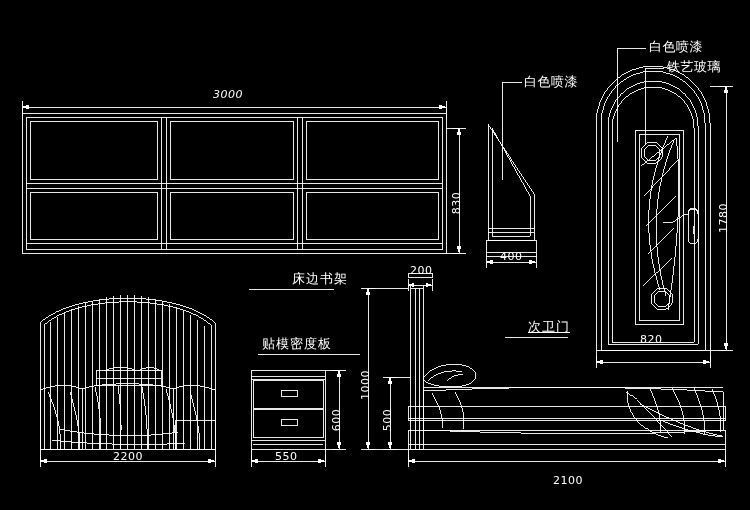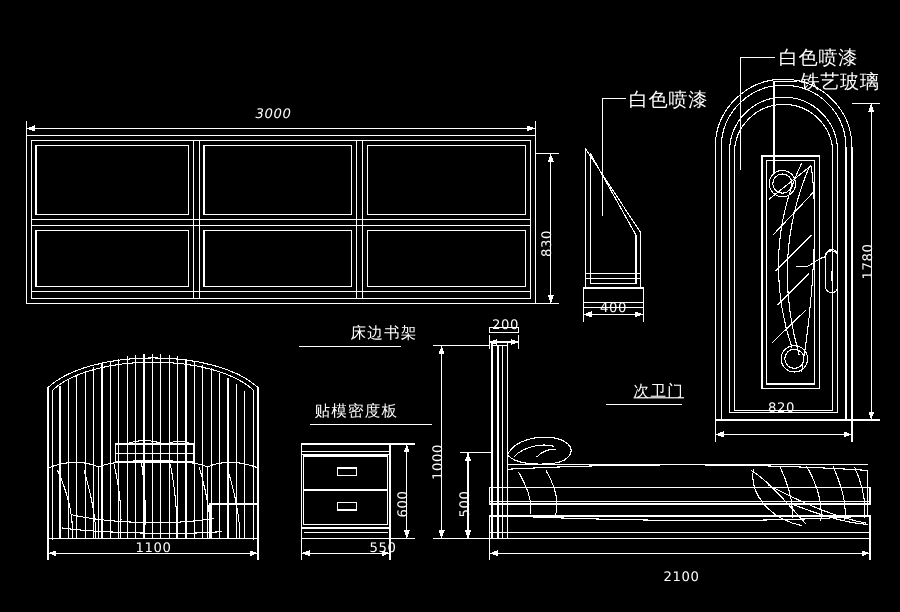--- a/index.html
+++ b/index.html
@@ -15,21 +15,21 @@
     position:absolute;
     color:#ffffff;
     font-family:"DejaVu Sans", sans-serif;
     white-space:nowrap;
     line-height:1;
     user-select:none;
   }
   .dim{font-size:11px;letter-spacing:0.5px;}
   .dim-v{font-size:11px;letter-spacing:0.5px;transform-origin:0 0;}
   .cn-title{font-size:13px;letter-spacing:1px;}
-  .note{font-size:16px;letter-spacing:0.5px;}
+  .note{font-size:13px;letter-spacing:0.5px;}
 </style>
 </head>
 <body>
 
 <div id="root">
 
   <svg id="cad" viewBox="0 0 750 510">
     <g fill="none" stroke="#ffffff" stroke-width="0.9" shape-rendering="crispEdges">
 
       <g>
@@ -335,21 +335,21 @@
   <div class="lbl note" style="left:524px;top:75px;">白色喷漆</div>
   <div class="lbl dim" style="left:500px;top:251px;">400</div>
 
   <div class="lbl note" style="left:649px;top:40px;">白色喷漆</div>
   <div class="lbl note" style="left:667px;top:60px;">铁艺玻璃</div>
   <div class="lbl dim-v" style="left:723px;top:218px;transform:rotate(-90deg) translate(-50%,-50%);">1780</div>
   <div class="lbl dim" style="left:640px;top:334px;">820</div>
   <div class="lbl cn-title" style="left:528px;top:320px;text-decoration:underline;">次卫门</div>
 
   <div class="lbl cn-title" style="left:262px;top:337px;">贴模密度板</div>
-  <div class="lbl dim" style="left:113px;top:451px;">1100</div>
-  <div class="lbl dim" style="left:275px;top:451px;margin-left:33px;">550</div>
+  <div class="lbl dim" style="left:113px;top:451px;">2200</div>
+  <div class="lbl dim" style="left:275px;top:451px;">550</div>
   <div class="lbl dim-v" style="left:336px;top:420px;transform:rotate(-90deg) translate(-50%,-50%);">600</div>
   <div class="lbl dim" style="left:553px;top:475px;">2100</div>
   <div class="lbl dim" style="left:410px;top:265px;">200</div>
   <div class="lbl dim-v" style="left:365px;top:385px;transform:rotate(-90deg) translate(-50%,-50%);">1000</div>
   <div class="lbl dim-v" style="left:387px;top:420px;transform:rotate(-90deg) translate(-50%,-50%);">500</div>
 
 </div>
 
 </body></html>

